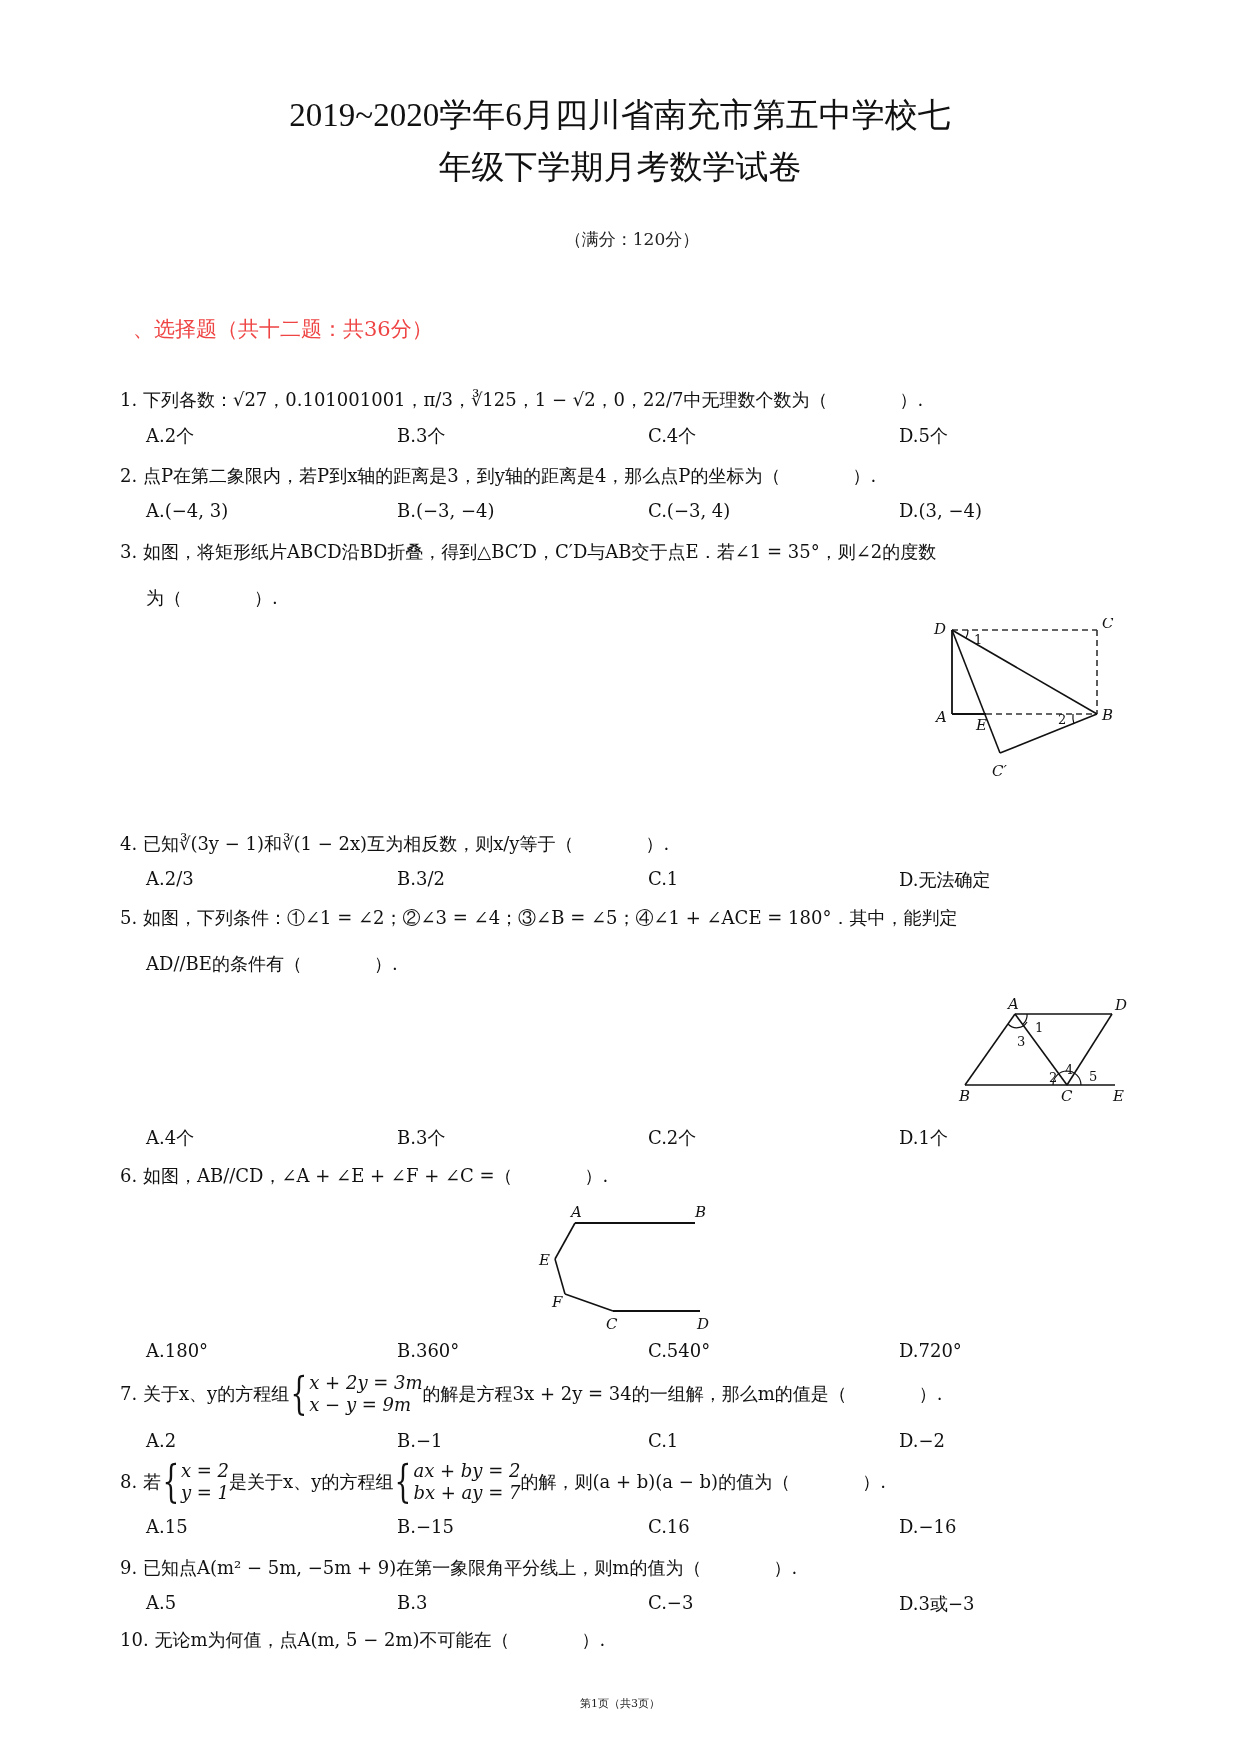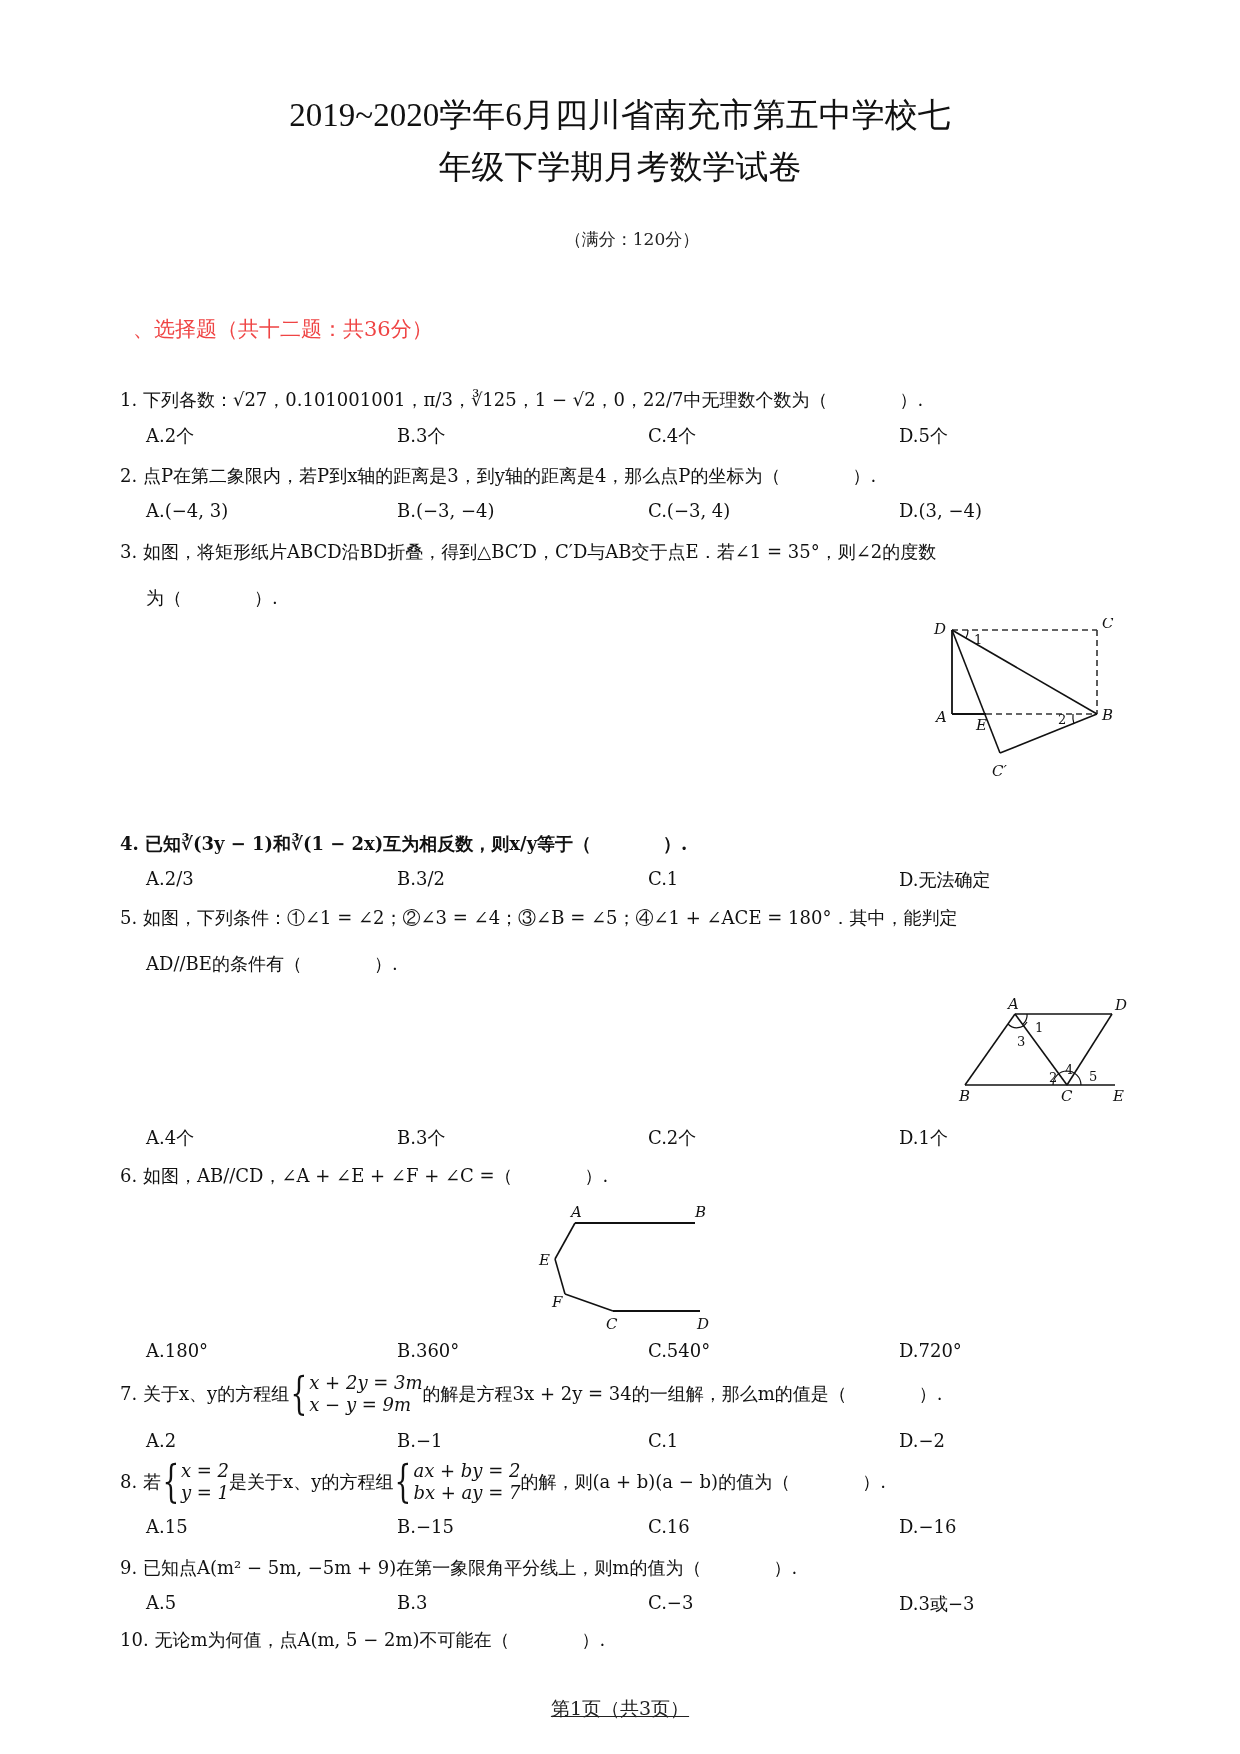--- a/index.html
+++ b/index.html
@@ -30,21 +30,21 @@
     .opt { position: absolute; top: 0; white-space: nowrap; }
     .opt.a { left: 0; }
     .opt.b { left: 251px; }
     .opt.c { left: 502px; }
     .opt.d { left: 753px; }
     .figure { position: absolute; }
     .figure svg text { font-family: "DejaVu Serif", serif; font-style: italic; font-size: 15px; fill: #111; }
     .figure svg text.n { font-style: normal; font-size: 13px; }
     .footer {
       position: absolute; top: 1696px; left: 0; width: 1240px; text-align: center;
-      font-size: 19px; color: #222; text-decoration: underline;
+      font-size: 11px; color: #222;
     }
     .brace { display: inline-block; vertical-align: middle; font-size: 44px; line-height: 44px; transform: scaleX(0.6); margin: 0 -4px; }
     .sys { display: inline-block; vertical-align: middle; line-height: 22px; font-style: italic; }
     .mid { display: inline-block; vertical-align: middle; }
   </style>
 </head>
 <body>
 
 <div class="page">
 
@@ -99,21 +99,21 @@
       <text x="6" y="104">A</text>
       <text x="172" y="102">B</text>
       <text x="46" y="112">E</text>
       <text x="62" y="158">C′</text>
       <text class="n" x="44" y="26">1</text>
       <text class="n" x="128" y="106">2</text>
     </svg>
   </div>
 
 
-  <div class="q" style="top:832px;font-weight:bold;">
+  <div class="q" style="top:832px;">
     <span>4.</span>
     <span>已知∛(3y − 1)和∛(1 − 2x)互为相反数，则x/y等于（　　　　）.</span>
   </div>
   <div class="opts" style="top:868px;">
     <span class="opt a">A.2/3</span>
     <span class="opt b">B.3/2</span>
     <span class="opt c">C.1</span>
     <span class="opt d">D.无法确定</span>
   </div>
 

